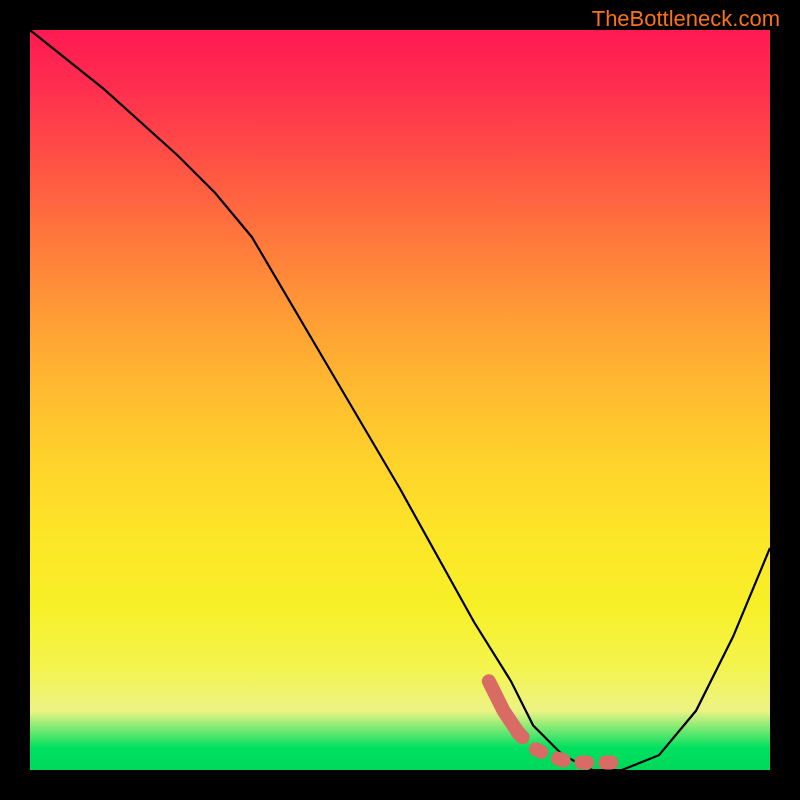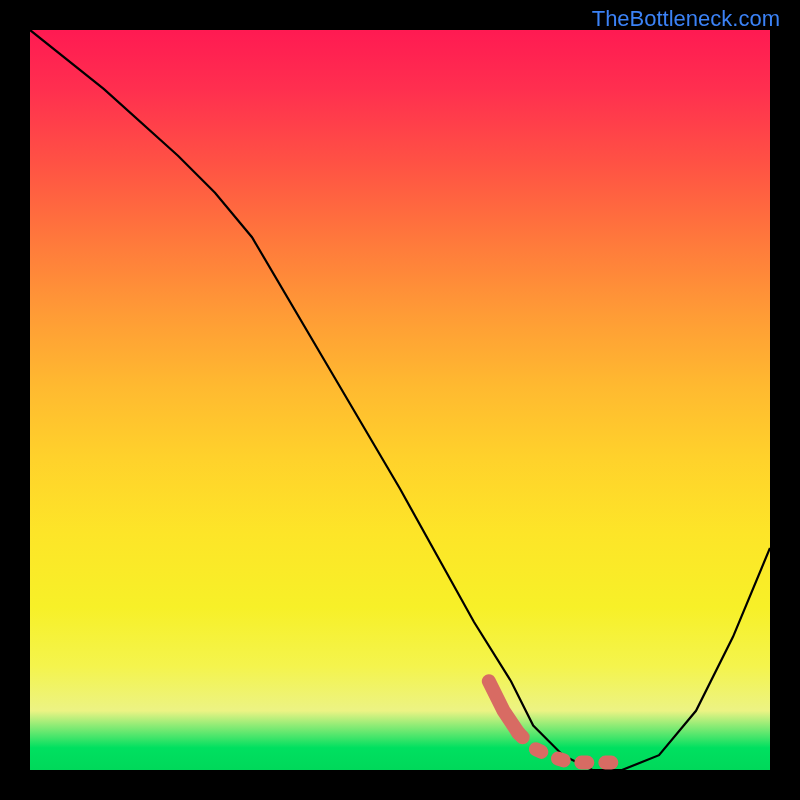--- a/index.html
+++ b/index.html
@@ -7,21 +7,21 @@
     width: 800px;
     height: 800px;
     position: relative;
     font-family: Arial, sans-serif;
     background: #000;
   }
   .watermark {
     position: absolute;
     top: 6px;
     right: 20px;
-    color: #3b82f6;
+    color: #f97316;
     font-size: 22px;
     font-weight: normal;
     z-index: 10;
   }
   .plot-area {
     position: absolute;
     top: 30px;
     left: 30px;
     width: 740px;
     height: 740px;

